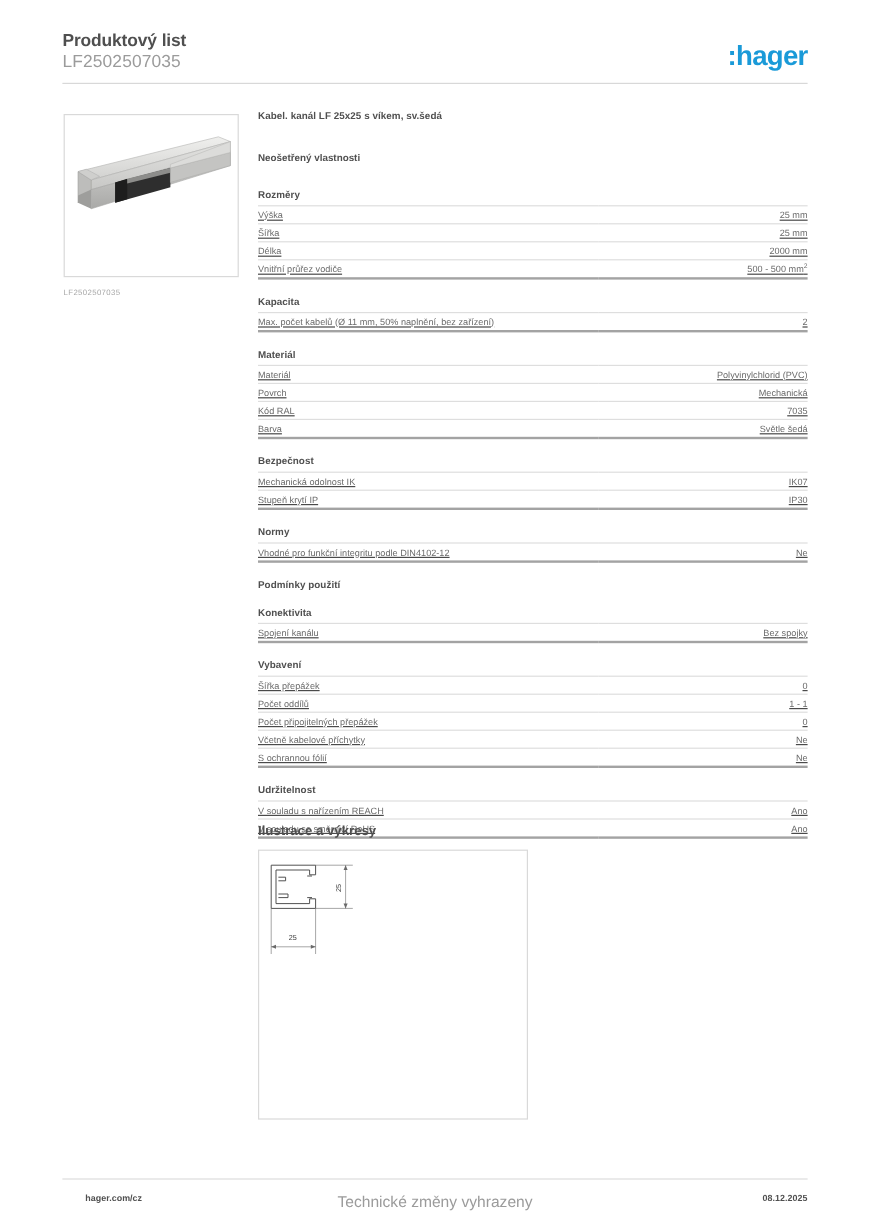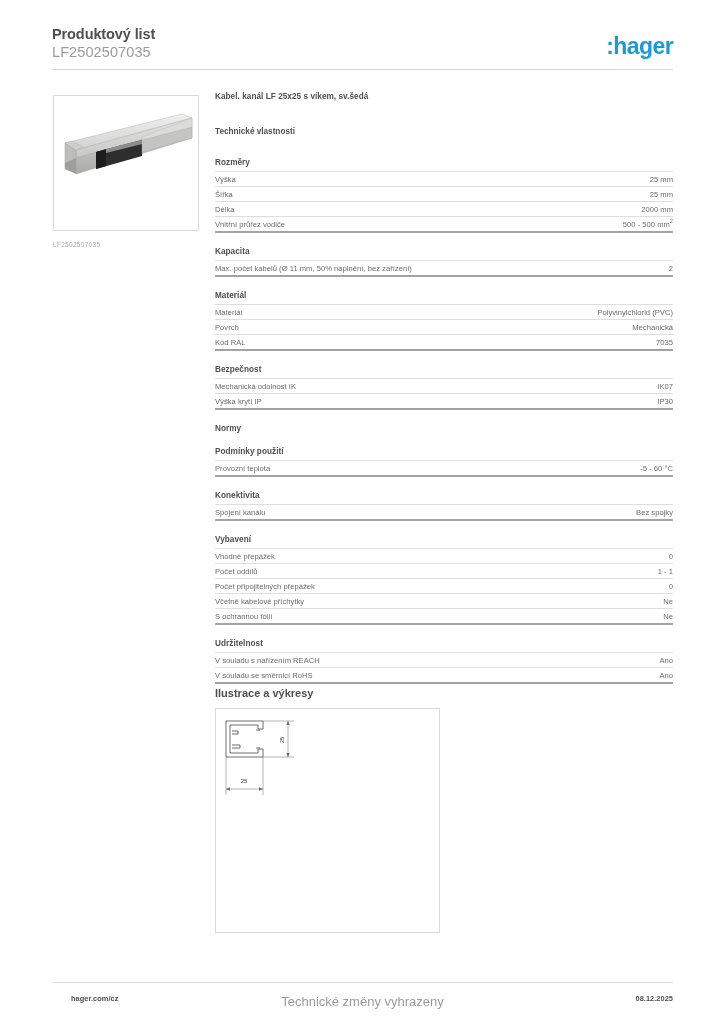--- a/index.html
+++ b/index.html
@@ -114,20 +114,21 @@
     font-size: 8.2px;
     font-weight: bold;
     color: #4f4f4f;
     margin: 0 0 4px 0;
     letter-spacing: 0.05px;
   }
   table.spec-table {
     width: 100%;
     border-collapse: collapse;
     table-layout: fixed;
+    text-decoration: underline;
   }
   table.spec-table tr { height: 15px; }
   table.spec-table td {
     border-top: 1px solid #dedede;
     font-size: 7.6px;
     color: #6b6b6b;
     padding: 2.5px 0 2.5px 0;
     vertical-align: middle;
     line-height: 9px;
     letter-spacing: 0.02px;
@@ -242,21 +243,21 @@
 
         <polygon points="88,44 138,31 138,42 88,56" fill="#c4c4c2" stroke="#a8a8a6" stroke-width="0.4"></polygon>
         <polygon points="88,41 138,22 138,31 88,44" fill="#dcdcda" stroke="#b4b4b2" stroke-width="0.4"></polygon>
       </svg>
     </div>
     <div class="product-caption">LF2502507035</div>
   </div>
 
   <div class="spec-col">
     <div class="product-name">Kabel. kanál LF 25x25 s víkem, sv.šedá</div>
-    <div class="tech-heading">Technické vlastnosti</div>
+    <div class="tech-heading">Neošetřený vlastnosti</div>
     <div id="spec-groups-container">
         <div class="spec-group">
           <div class="group-title">Rozměry</div>
           <table class="spec-table">
             <tbody>
               <tr>
                 <td class="spec-label">Výška</td>
                 <td class="spec-value">25 mm</td>
               </tr>
               <tr>
@@ -294,69 +295,73 @@
                 <td class="spec-value">Polyvinylchlorid (PVC)</td>
               </tr>
               <tr>
                 <td class="spec-label">Povrch</td>
                 <td class="spec-value">Mechanická</td>
               </tr>
               <tr>
                 <td class="spec-label">Kód RAL</td>
                 <td class="spec-value">7035</td>
               </tr>
+              <tr>
+                <td class="spec-label">Barva</td>
+                <td class="spec-value">Světle šedá</td>
+              </tr>
             </tbody>
           </table>
         </div>
         <div class="spec-group">
           <div class="group-title">Bezpečnost</div>
           <table class="spec-table">
             <tbody>
               <tr>
                 <td class="spec-label">Mechanická odolnost IK</td>
                 <td class="spec-value">IK07</td>
               </tr>
               <tr>
-                <td class="spec-label">Výška krytí IP</td>
+                <td class="spec-label">Stupeň krytí IP</td>
                 <td class="spec-value">IP30</td>
               </tr>
             </tbody>
           </table>
         </div>
         <div class="spec-group">
           <div class="group-title">Normy</div>
+          <table class="spec-table">
+            <tbody>
+              <tr>
+                <td class="spec-label">Vhodné pro funkční integritu podle DIN4102-12</td>
+                <td class="spec-value">Ne</td>
+              </tr>
+            </tbody>
+          </table>
         </div>
         <div class="spec-group">
           <div class="group-title">Podmínky použití</div>
-          <table class="spec-table">
-            <tbody>
-              <tr>
-                <td class="spec-label">Provozní teplota</td>
-                <td class="spec-value">-5 - 60 °C</td>
-              </tr>
-            </tbody>
-          </table>
         </div>
         <div class="spec-group">
           <div class="group-title">Konektivita</div>
           <table class="spec-table">
             <tbody>
               <tr>
                 <td class="spec-label">Spojení kanálu</td>
                 <td class="spec-value">Bez spojky</td>
               </tr>
             </tbody>
           </table>
         </div>
         <div class="spec-group">
           <div class="group-title">Vybavení</div>
           <table class="spec-table">
             <tbody>
               <tr>
-                <td class="spec-label">Vhodné přepážek</td>
+                <td class="spec-label">Šířka přepážek</td>
                 <td class="spec-value">0</td>
               </tr>
               <tr>
                 <td class="spec-label">Počet oddílů</td>
                 <td class="spec-value">1 - 1</td>
               </tr>
               <tr>
                 <td class="spec-label">Počet připojitelných přepážek</td>
                 <td class="spec-value">0</td>
               </tr>

